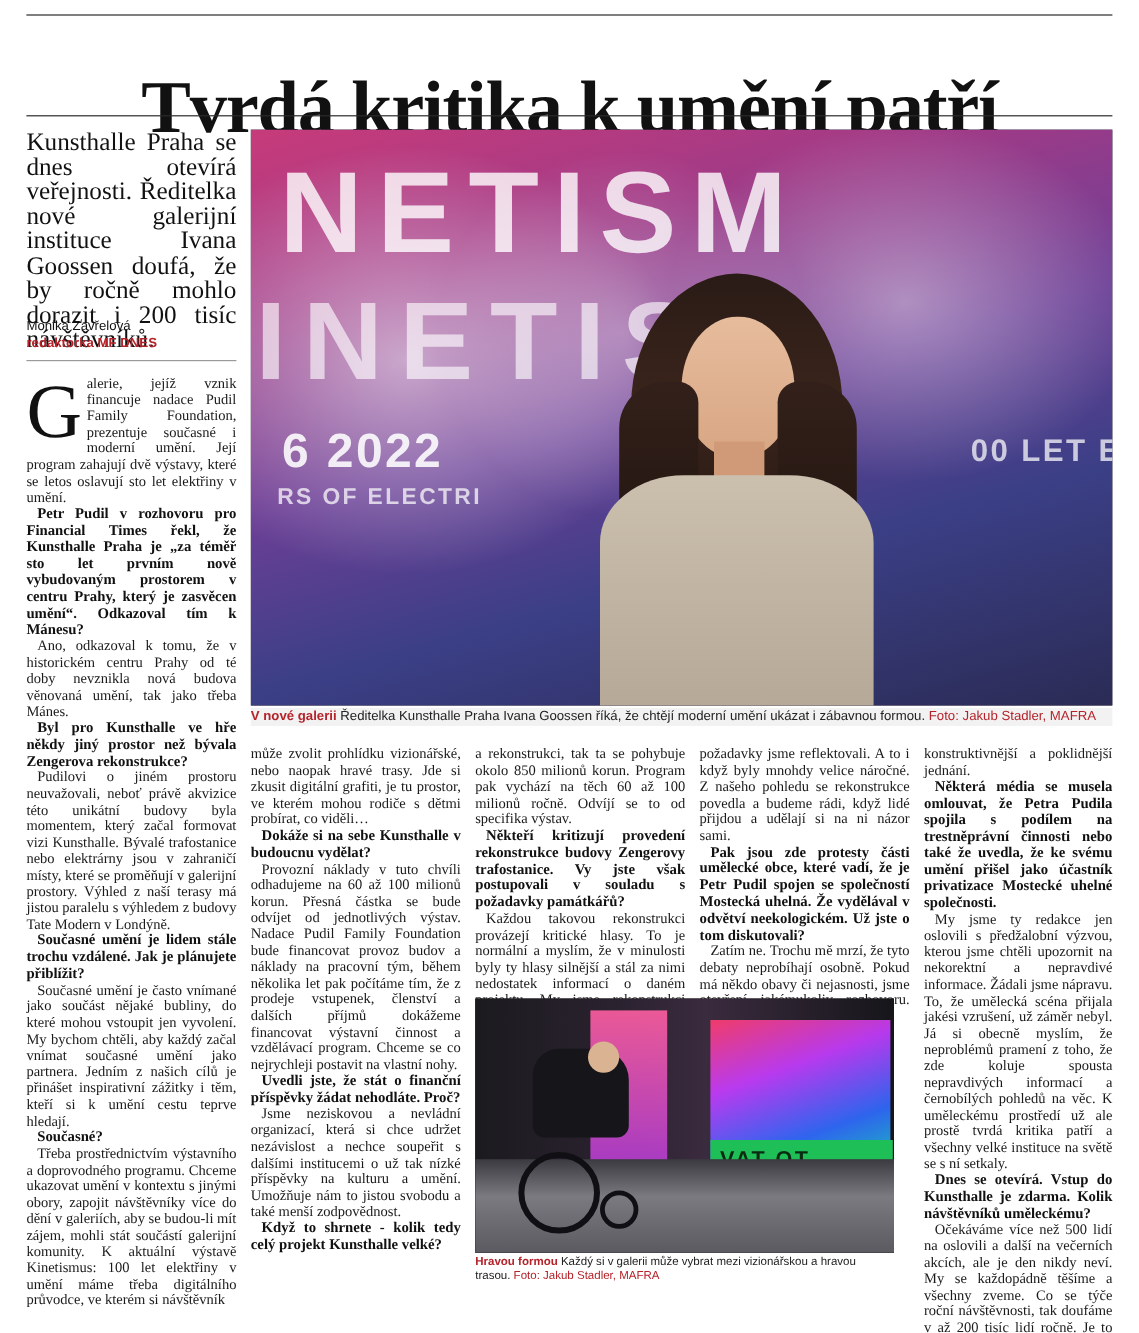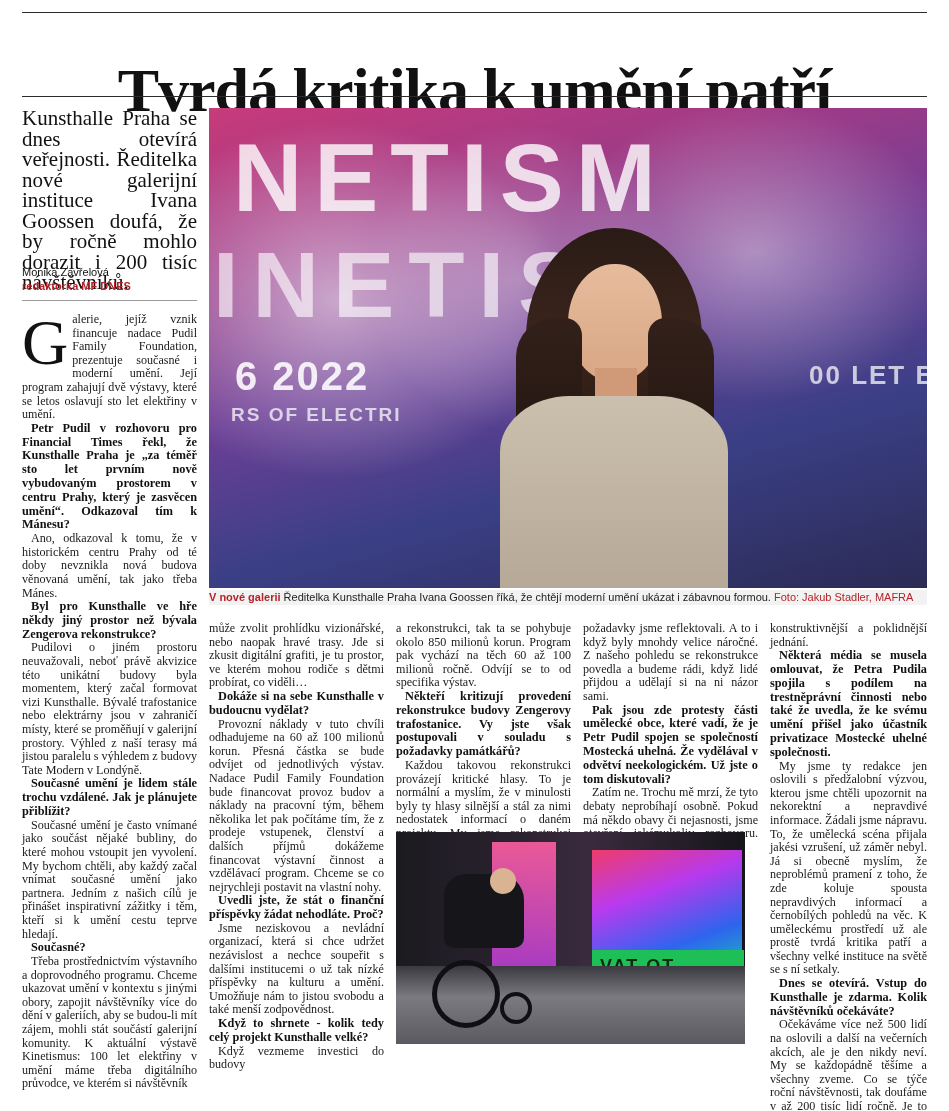--- a/index.html
+++ b/index.html
@@ -388,50 +388,54 @@
       <p class="q">Současné?</p>
       <p>Třeba prostřednictvím výstavního a doprovodného programu. Chceme ukazovat umění v kontextu s jinými obory, zapojit návštěvníky více do dění v galeriích, aby se budou-li mít zájem, mohli stát součástí galerijní komunity. K aktuální výstavě Kinetismus: 100 let elektřiny v umění máme třeba digitálního průvodce, ve kterém si návštěvník</p>
     </div>
   <div class="col" id="col2">
       <p class="noindent">může zvolit prohlídku vizionářské, nebo naopak hravé trasy. Jde si zkusit digitální grafiti, je tu prostor, ve kterém mohou rodiče s dětmi probírat, co viděli…</p>
       <p class="q">Dokáže si na sebe Kunsthalle v budoucnu vydělat?</p>
       <p>Provozní náklady v tuto chvíli odhadujeme na 60 až 100 milionů korun. Přesná částka se bude odvíjet od jednotlivých výstav. Nadace Pudil Family Foundation bude financovat provoz budov a náklady na pracovní tým, během několika let pak počítáme tím, že z prodeje vstupenek, členství a dalších příjmů dokážeme financovat výstavní činnost a vzdělávací program. Chceme se co nejrychleji postavit na vlastní nohy.</p>
       <p class="q">Uvedli jste, že stát o finanční příspěvky žádat nehodláte. Proč?</p>
       <p>Jsme neziskovou a nevládní organizací, která si chce udržet nezávislost a nechce soupeřit s dalšími institucemi o už tak nízké příspěvky na kulturu a umění. Umožňuje nám to jistou svobodu a také menší zodpovědnost.</p>
       <p class="q">Když to shrnete - kolik tedy celý projekt Kunsthalle velké?</p>
-      <p>Když vezmeme investici do budovy</p>
     </div>
   <div class="col" id="col3">
       <p class="noindent">a rekonstrukci, tak ta se pohybuje okolo 850 milionů korun. Program pak vychází na těch 60 až 100 milionů ročně. Odvíjí se to od specifika výstav.</p>
       <p class="q">Někteří kritizují provedení rekonstrukce budovy Zengerovy trafostanice. Vy jste však postupovali v souladu s požadavky památkářů?</p>
       <p>Každou takovou rekonstrukci provázejí kritické hlasy. To je normální a myslím, že v minulosti byly ty hlasy silnější a stál za nimi nedostatek informací o daném projektu. My jsme rekonstrukci intenzivně konzultovali s památkáři a jejich</p>
     </div>
   <div class="col" id="col4">
       <p class="noindent">požadavky jsme reflektovali. A to i když byly mnohdy velice náročné. Z našeho pohledu se rekonstrukce povedla a budeme rádi, když lidé přijdou a udělají si na ni názor sami.</p>
       <p class="q">Pak jsou zde protesty části umělecké obce, které vadí, že je Petr Pudil spojen se společností Mostecká uhelná. Že vydělával v odvětví neekologickém. Už jste o tom diskutovali?</p>
       <p>Zatím ne. Trochu mě mrzí, že tyto debaty neprobíhají osobně. Pokud má někdo obavy či nejasnosti, jsme otevření jakémukoliv rozhovoru. Zasloužilo by si to trochu</p>
     </div>
   <div class="col" id="col5">
       <p class="noindent">konstruktivnější a poklidnější jednání.</p>
       <p class="q">Některá média se musela omlouvat, že Petra Pudila spojila s podílem na trestněprávní činnosti nebo také že uvedla, že ke svému umění přišel jako účastník privatizace Mostecké uhelné společnosti.</p>
       <p>My jsme ty redakce jen oslovili s předžalobní výzvou, kterou jsme chtěli upozornit na nekorektní a nepravdivé informace. Žádali jsme nápravu. To, že umělecká scéna přijala jakési vzrušení, už záměr nebyl. Já si obecně myslím, že neproblémů pramení z toho, že zde koluje spousta nepravdivých informací a černobílých pohledů na věc. K uměleckému prostředí už ale prostě tvrdá kritika patří a všechny velké instituce na světě se s ní setkaly.</p>
-      <p class="q">Dnes se otevírá. Vstup do Kunsthalle je zdarma. Kolik návštěvníků očekáváte?</p>
+      <p class="q">Dnes se otevírá. Vstup do Kunsthalle je zdarma. Kolik návštěvníků uměleckému?</p>
       <p>Očekáváme více než 500 lidí na oslovili a další na večerních akcích, ale je den nikdy neví. My se každopádně těšíme a všechny zveme. Co se týče roční návštěvnosti, tak doufáme v až 200 tisíc lidí ročně. Je to náš odhad před pandemií. Teď uvidíme, jaká bude realita.</p>
     </div>
 
   <div class="photo-second">
     <div class="bg2"></div>
     <div class="pink"></div>
     <div class="neonwall"></div>
     <div class="greenstrip">
       <span>VAT OT</span>
     </div>
     <div class="floor"></div>
     <div class="rider">
       <div class="torso"></div>
       <div class="head"></div>
       <div class="wheel"></div>
       <div class="wheel2"></div>
     </div>
   </div>
 
+  <div class="caption-bar2">
+    <span class="lead">Hravou formou</span>
+    <span>Každý si v galerii může vybrat mezi vizionářskou a hravou trasou.</span>
+    <span class="credit">Foto: Jakub Stadler, MAFRA</span>
+  </div>
 
 </div>
 
 </body></html>

